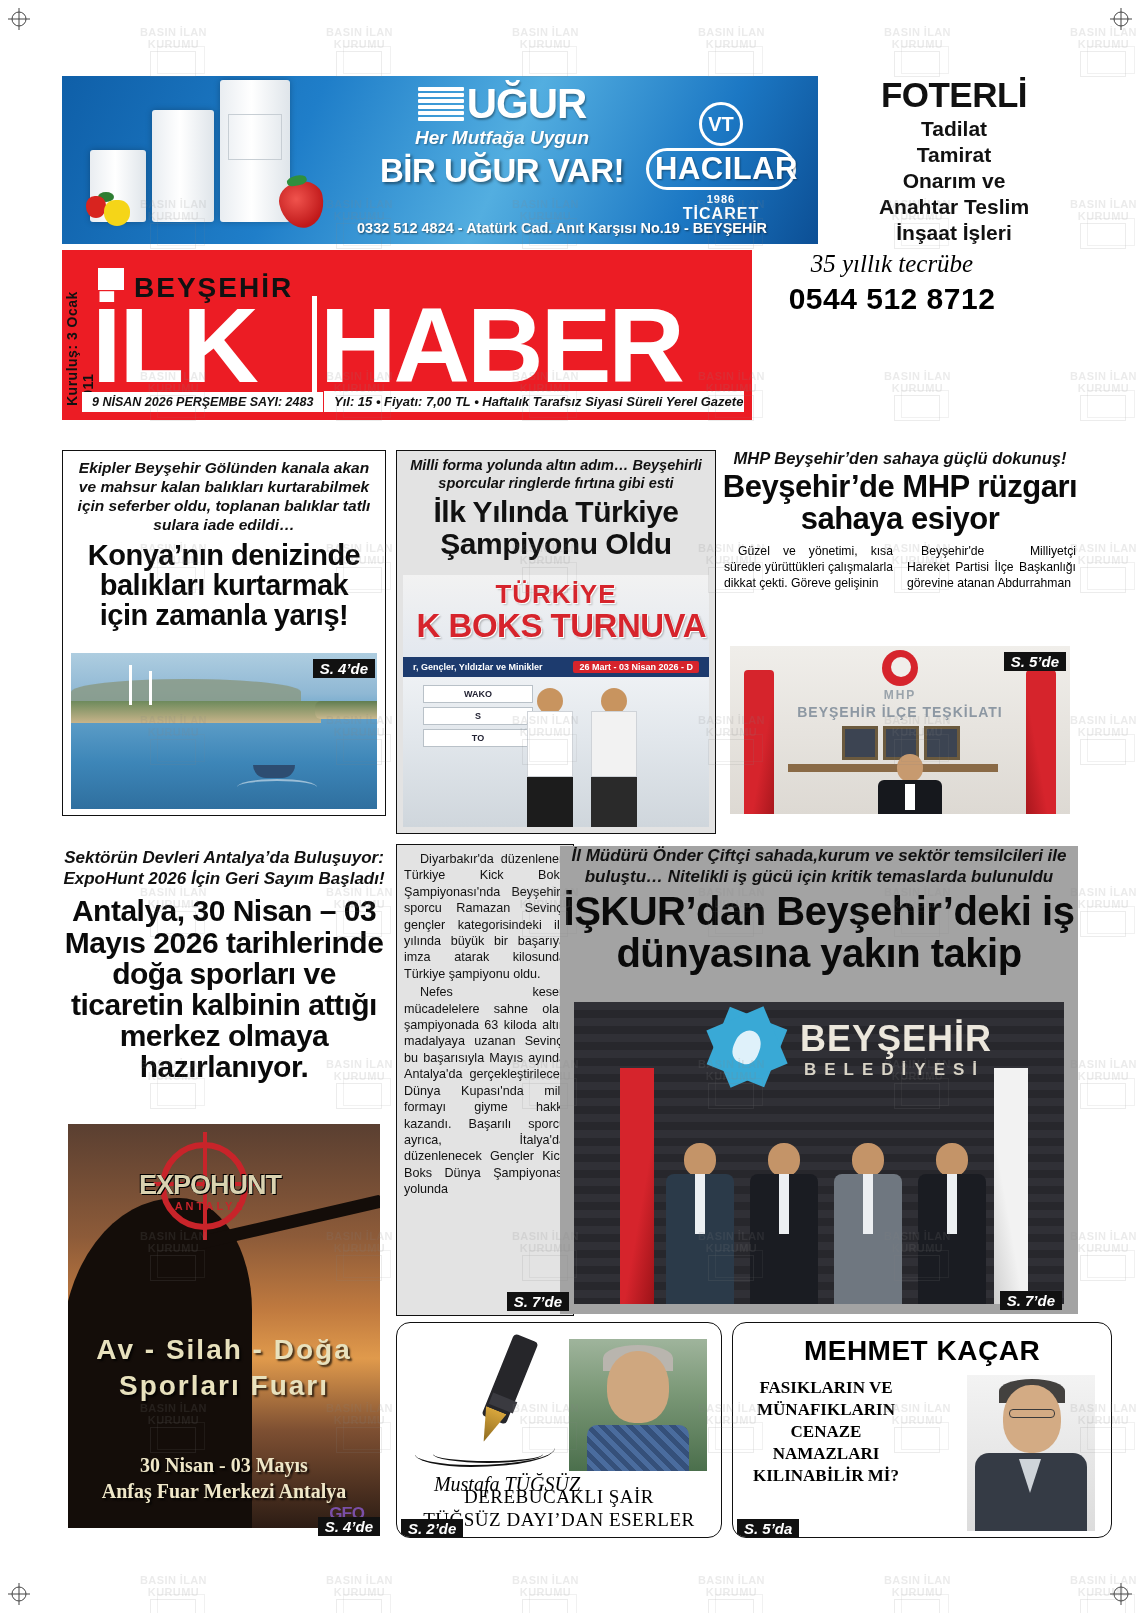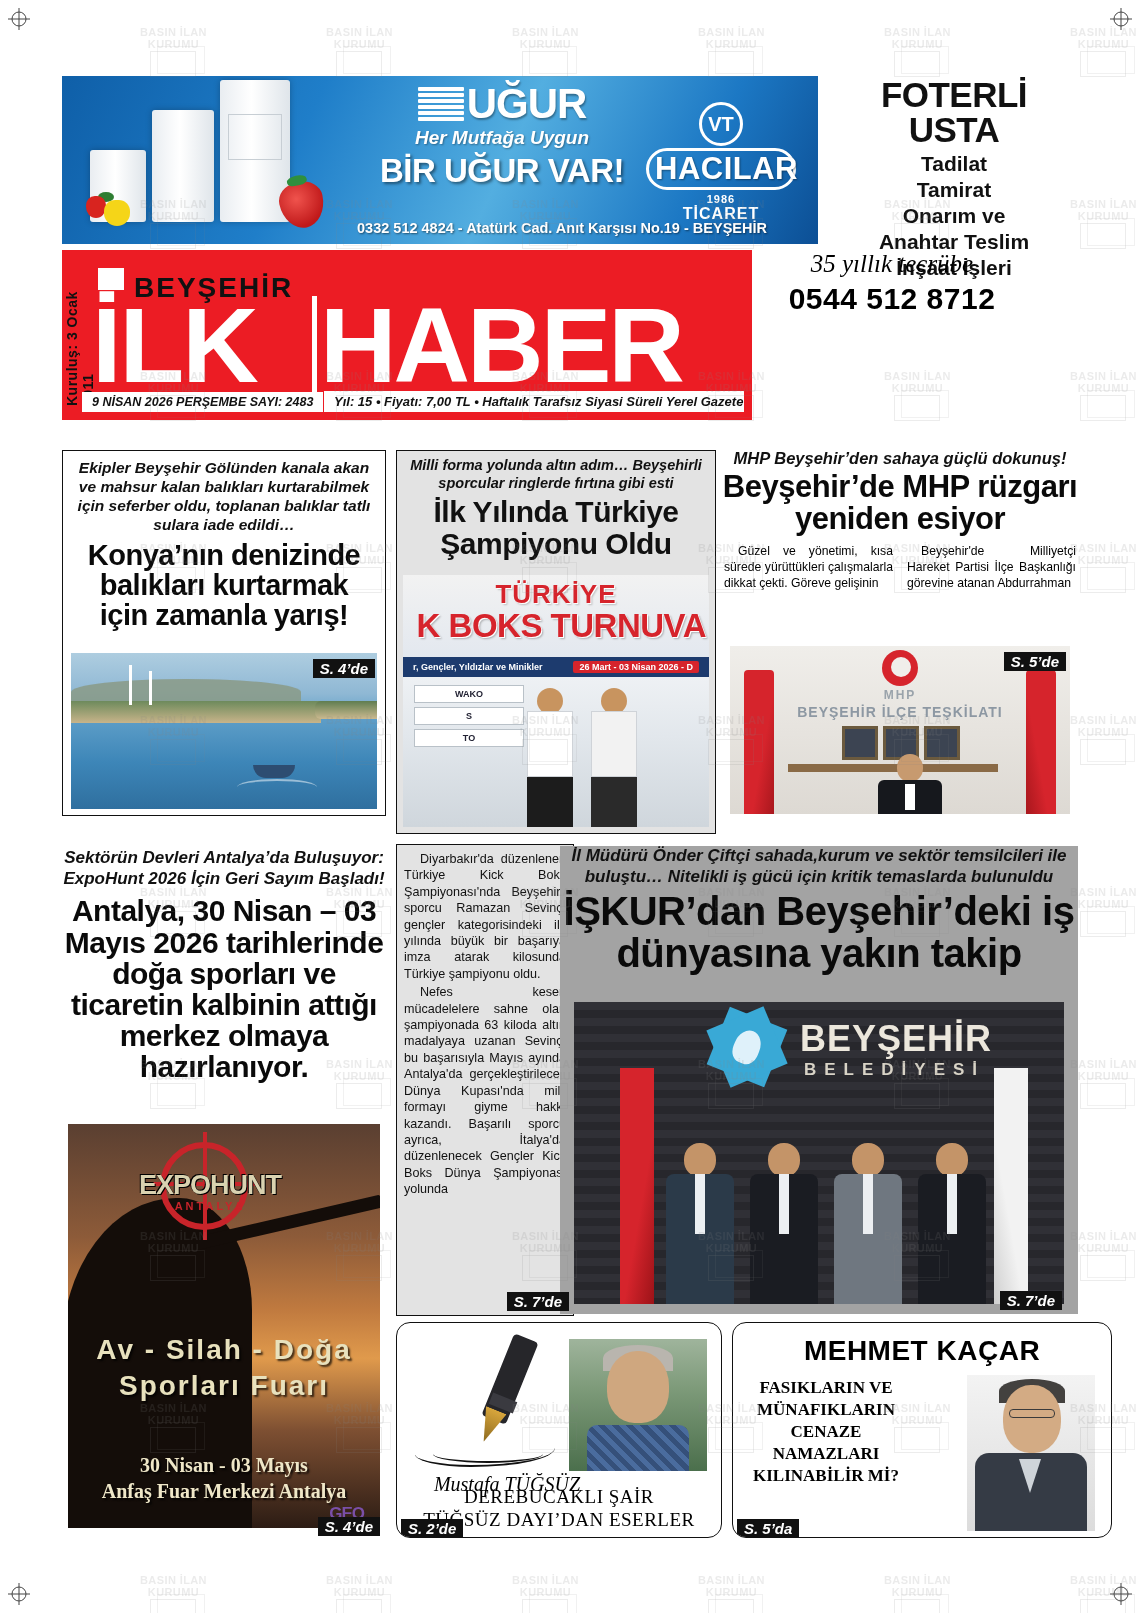--- a/index.html
+++ b/index.html
@@ -188,21 +188,21 @@
            text-shadow:1px 1px 0 #fff,2px 2px 2px rgba(0,0,0,.2); }
   .kb-t2 { position:absolute; left:-10px; top:32px; width:110%; text-align:center;
            font-size:33px; font-weight:700; color:#d6242c; letter-spacing:-.5px;
            text-shadow:1px 1px 0 #fff,2px 2px 2px rgba(0,0,0,.25); }
   .kb-sub { position:absolute; left:0; top:82px; width:100%; height:20px;
             background:#1d3b6e; color:#fff; font-size:9px; font-weight:700;
             display:flex; align-items:center; justify-content:space-between; padding:0 10px; }
   .kb-sub .date { background:#d6242c; padding:1px 6px; border-radius:2px; }
   .kb-body { position:absolute; left:0; top:102px; width:100%; height:150px;
              background:linear-gradient(#eef1f4 0%,#e2e7ec 40%,#cfd6dc 100%); }
-  .kb-logos { position:absolute; left:11px; top:8px; width:110px; }
+  .kb-logos { position:absolute; left:20px; top:8px; width:110px; }
   .kb-logo { background:#fff; border:1px solid #b9c1c8; font-size:9px; font-weight:700;
              color:#223; padding:3px 4px; margin-bottom:4px; text-align:center; }
   .ath { position:absolute; bottom:0; }
   .ath .head { width:26px; height:26px; border-radius:50%; background:#c8945f; margin:0 auto; }
   .ath .body { width:46px; height:66px; background:#fff; border:1px solid #cfd3d8; margin-top:-3px; }
   .ath .legs { width:46px; height:50px; background:#1c1c1c; }
   .ath1 { left:124px; }
   .ath2 { left:188px; }
   .ath2 .body { background:#f2f2f2; }
   .ath2 .legs { background:#2a2a2a; }
@@ -377,21 +377,20 @@
       <div class="hacilar">
         <div class="hac-badge">VT</div>
         <div class="hac-name">HACILAR</div>
         <div class="hac-year">1986</div>
         <div class="hac-sub">TİCARET</div>
       </div>
     </div>
 
     <div class="foterli">
       <div class="ft-1">FOTERLİ</div>
-      <div class="ft-2">USTA</div>
       <div class="ft-lines">
         <div>Tadilat</div>
         <div>Tamirat</div>
         <div>Onarım ve</div>
         <div>Anahtar Teslim</div>
         <div>İnşaat İşleri</div>
       </div>
     </div>
   </div>
 
@@ -458,21 +457,21 @@
   </div>
 
   <div class="art2txt">
     <p>Diyarbakır'da düzenlenen Türkiye Kick Boks Şampiyonası'nda Beyşehirli sporcu Ramazan Sevinç, gençler kategorisindeki ilk yılında büyük bir başarıya imza atarak kilosunda Türkiye şampiyonu oldu.</p>
     <p>Nefes kesen mücadelelere sahne olan şampiyonada 63 kiloda altın madalyaya uzanan Sevinç, bu başarısıyla Mayıs ayında Antalya'da gerçekleştirilecek Dünya Kupası'nda milli formayı giyme hakkı kazandı. Başarılı sporcu ayrıca, İtalya'da düzenlenecek Gençler Kick Boks Dünya Şampiyonası yolunda</p>
     <div class="ref" style="right:4px; bottom:4px;">S. 7’de</div>
   </div>
 
   <div class="art3">
     <div class="kicker">MHP Beyşehir’den sahaya güçlü dokunuş!</div>
-    <div class="headline">Beyşehir’de MHP rüzgarı yeniden esiyor</div>
+    <div class="headline">Beyşehir’de MHP rüzgarı sahaya esiyor</div>
     <div class="cols">
       <p>Güzel ve yönetimi, kısa sürede yürüttükleri çalışmalarla dikkat çekti. Göreve gelişinin</p>
       <p>Beyşehir'de Milliyetçi Hareket Partisi İlçe Başkanlığı görevine atanan Abdurrahman</p>
     </div>
     <div class="mhpphoto photo">
       <div class="mhp-wall"></div>
       <div class="mhp-moon"></div>
       <div class="mhp-txt1">MHP</div>
       <div class="mhp-txt2">BEYŞEHİR İLÇE TEŞKİLATI</div>
       <div class="mhp-frames">

